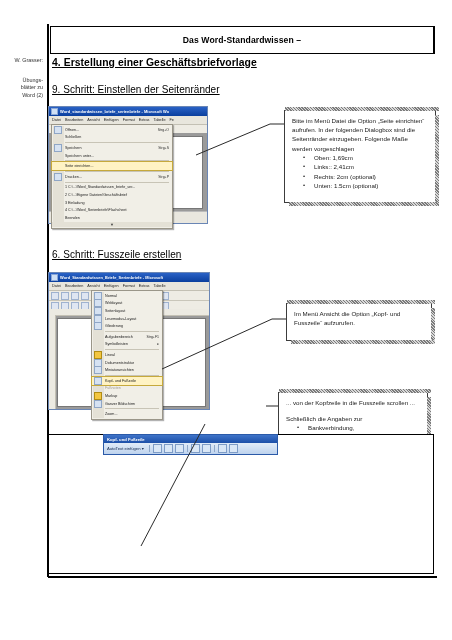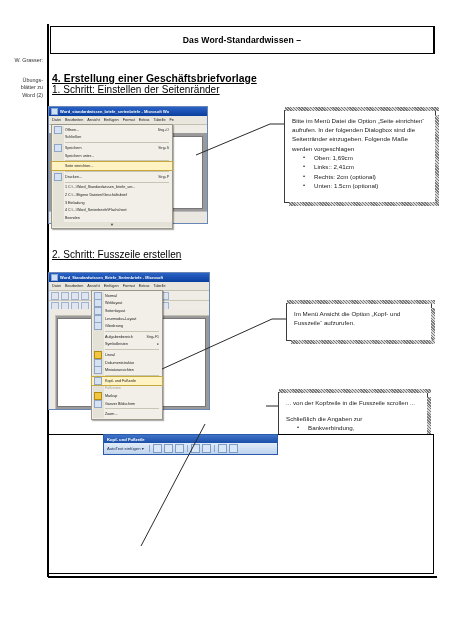--- a/index.html
+++ b/index.html
@@ -37,21 +37,21 @@
     position:absolute;text-align:right;font-size:5.4px;line-height:7.4px;color:#333;
   }
   #margin-author{left:2px;top:57px;width:41px;}
   #margin-series{left:2px;top:77px;width:41px;}
 
   
   .heading{
     position:absolute;font-size:10.4px;font-weight:bold;color:#000;
     text-decoration:underline;letter-spacing:0.05px;white-space:nowrap;
   }
-  #heading-main{left:52px;top:57px;margin-top:16px;}
+  #heading-main{left:52px;top:57px;}
   #heading-step1{left:52px;top:84px;font-weight:normal;font-size:10px;}
   #heading-step2{left:52px;top:249px;font-weight:normal;font-size:10px;}
 
   
   .win{position:absolute;background:#f2f1ee;border:1px solid #6a86b5;box-sizing:border-box;}
   .win-title{
     height:9px;background:linear-gradient(#2a62c6,#0a3f9e);
     display:flex;align-items:center;padding:0 2px;gap:2px;
   }
   .win-title .tt{
@@ -145,22 +145,22 @@
   </div>
 
   <div class="margin-note" id="margin-author">W. Grasser:</div>
   <div class="margin-note" id="margin-series">
     <div>Übungs-</div>
     <div>blätter zu</div>
     <div>Word (2)</div>
   </div>
 
   <div class="heading" id="heading-main">4. Erstellung einer Geschäftsbriefvorlage</div>
-  <div class="heading" id="heading-step1">1. Schritt: Einstellen der Seitenränder</div>
-  <div class="heading" id="heading-step2">2. Schritt: Fusszeile erstellen</div>
+  <div class="heading" id="heading-step1">9. Schritt: Einstellen der Seitenränder</div>
+  <div class="heading" id="heading-step2">6. Schritt: Fusszeile erstellen</div>
 
   <div class="win" id="win1" style="left:48px;top:106px;width:160px;height:118px;">
     <div class="win-title">
       <div class="win-icon"></div>
       <div class="tt">Word_standardwissen_briefe_serienbriefe - Microsoft Wo</div>
     </div>
     <div class="menubar" id="w1-menubar">
         <span>Datei</span>
         <span>Bearbeiten</span>
         <span>Ansicht</span>

